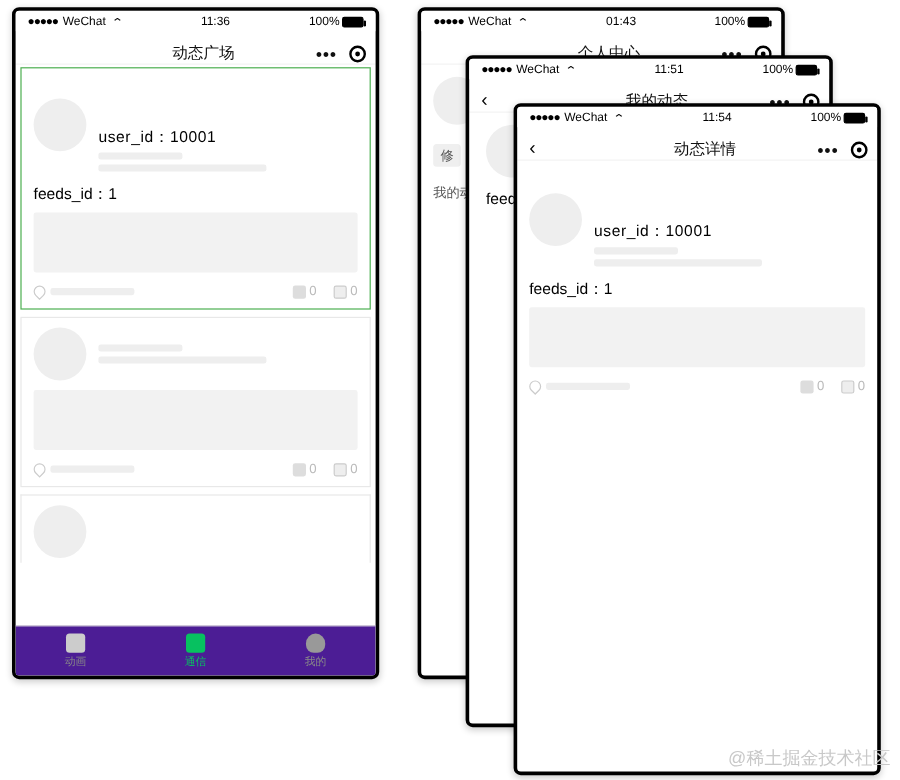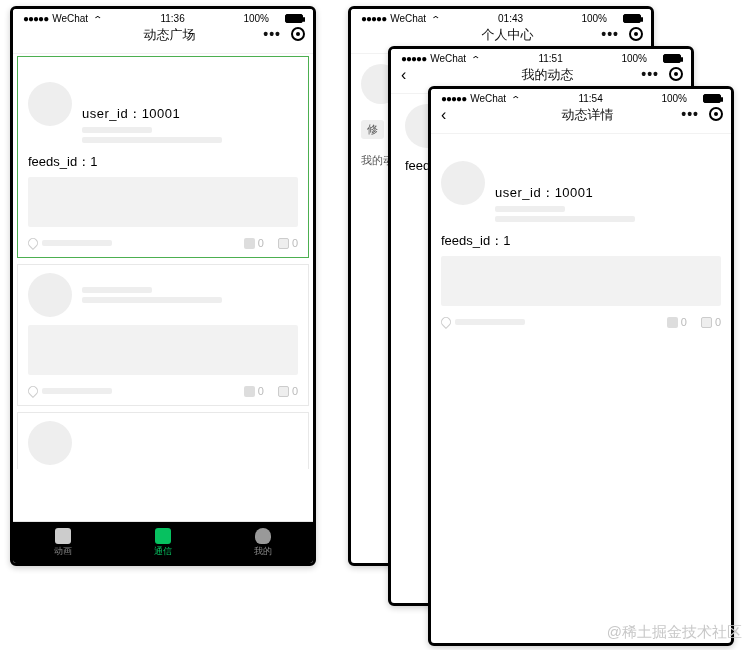--- a/index.html
+++ b/index.html
@@ -2,24 +2,24 @@
 <html><head>
 <meta charset="utf-8">
 <style>
   * { box-sizing: border-box; margin: 0; padding: 0; }
   body { font-family: -apple-system, "Helvetica Neue", Arial, sans-serif; background: #fff; width: 750px; height: 650px; position: relative; }
   .phone { position: absolute; background: #fff; border: 3px solid #000; border-radius: 6px; overflow: hidden; box-shadow: 0 2px 6px rgba(0,0,0,0.2); }
   .status-bar { display: flex; align-items: center; justify-content: space-between; font-size: 10px; padding: 4px 10px 2px; color: #000; background:#fff; }
   .status-bar .left { display:flex; align-items:center; gap:4px; }
   .dots { letter-spacing: -1px; font-size:10px; }
   .wifi::after { content:"⌄"; display:inline-block; transform: rotate(180deg) scaleX(1.4); font-size:9px; margin-left:2px; }
-  .batt { display:inline-flex; align-items:center; gap:16px;justify-content:flex-end; }
+  .batt { display:inline-flex; align-items:center; gap:2px;justify-content:flex-end; }
   .batt-icon { width:18px; height:9px; border:1px solid #000; border-radius:2px; position:relative; background:#000; }
   .batt-icon::after { content:""; position:absolute; right:-3px; top:2px; width:2px; height:5px; background:#000; border-radius:1px; }
-  .nav-bar { display:flex; align-items:flex-start; justify-content:center; position:relative; height:28px; font-size:13px; color:#111; border-bottom:1px solid rgba(0,0,0,0.05);padding-left:13px; }
+  .nav-bar { display:flex; align-items:flex-end; justify-content:center; position:relative; height:28px; font-size:13px; color:#111; border-bottom:1px solid rgba(0,0,0,0.05);padding-left:13px; }
   .nav-back { position:absolute; left:10px; font-size:16px; color:#000; }
   .capsule { position:absolute; right:8px; display:flex; align-items:center; gap:10px; }
   .capsule .more { font-size:14px; letter-spacing:1px; font-weight:700; }
   .capsule .target { width:14px; height:14px; border:2px solid #000; border-radius:50%; display:flex; align-items:center; justify-content:center; }
   .capsule .target::after { content:""; width:4px; height:4px; background:#000; border-radius:50%; }
 
   .feed { padding:0; }
   .card { border:1px solid #e8e8e8; margin:2px 4px 6px; }
   .card.selected { border:1px solid #4CAF50; }
   .card-head { display:flex; align-items:center; gap:10px; padding:8px 10px 4px; }
@@ -33,21 +33,21 @@
   .body-box { background:#f2f2f2; margin:4px 10px 6px; height:50px; border-radius:2px; }
   .card-foot { display:flex; align-items:center; justify-content:space-between; padding:4px 10px 8px; color:#bbb; font-size:11px; }
   .loc { display:flex; align-items:center; gap:4px; }
   .loc .pin { width:10px; height:10px; border:1px solid #ccc; border-radius:50% 50% 50% 0; transform: rotate(-45deg); }
   .loc .skeleton { width:70px; }
   .reacts { display:flex; gap:14px; }
   .react { display:flex; align-items:center; gap:3px; }
   .thumb, .bubble { width:11px; height:11px; background:#ddd; border-radius:2px; }
   .bubble { border-radius:2px; border:1px solid #ccc; background:#eee; }
 
-  .tab-bar { position:absolute; bottom:0; left:0; right:0; height:42px; border-top:1px solid #e5e5e5; display:flex; background:#000000; }
+  .tab-bar { position:absolute; bottom:0; left:0; right:0; height:42px; border-top:1px solid #e5e5e5; display:flex; background:#4c1d95; }
   .tab { flex:1; display:flex; flex-direction:column; align-items:center; justify-content:center; font-size:9px; color:#888; gap:1px; }
   .tab.active { color:#07c160;text-align:center; }
   .tab .ticon { width:16px; height:16px; background:#ccc; border-radius:3px; }
   .tab.active .ticon { background:#07c160; }
   .tab.person .ticon { border-radius:50% 50% 40% 40%; background:#999; }
 
   
   .mini-row { display:flex; align-items:center; gap:8px; padding:10px; }
   .mini-avatar { width:40px; height:40px; border-radius:50%; background:#eee; }
   .mini-btn { background:#efefef; font-size:11px; padding:2px 6px; border-radius:3px; color:#555; margin:6px 10px; display:inline-block; }

